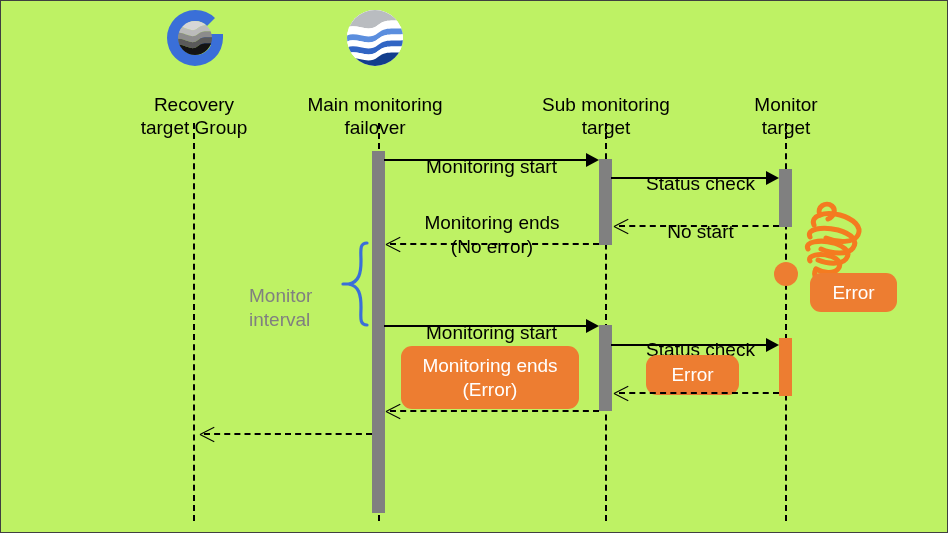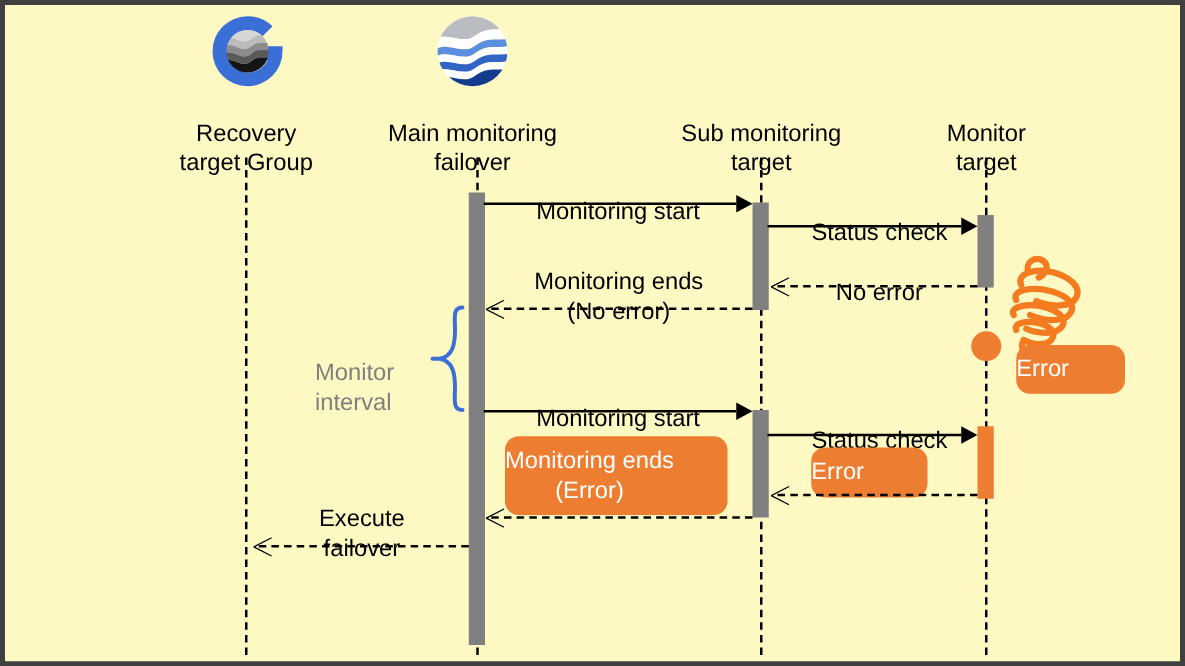--- a/index.html
+++ b/index.html
@@ -8,22 +8,22 @@
     padding: 0;
     background: #ffffff;
   }
   body {
     font-family: "Liberation Sans", sans-serif;
   }
   #canvas {
     position: relative;
     width: 948px;
     height: 533px;
-    background: #fef9c3;
-    border: 4px solid #404040;
+    background: #bef264;
+    border: 1px solid #404040;
     box-sizing: border-box;
     overflow: hidden;
   }
 
   
   .participant {
     position: absolute;
     text-align: center;
     font-size: 19px;
     color: #000000;
@@ -106,21 +106,21 @@
   
   .orange-box {
     position: absolute;
     background: #ED7D31;
     color: #ffffff;
     border-radius: 11px;
     font-size: 19px;
     text-align: center;
     display: flex;
     align-items: center;
-    justify-content: flex-start;
+    justify-content: center;
     line-height: 1.25;
     white-space: pre-line;
   }
 
   
   .interval-label {
     position: absolute;
     font-size: 19px;
     color: #808080;
     text-align: left;
@@ -219,21 +219,21 @@
   <div class="msg-line" style="left:383px; top:158px; width:202px;"></div>
   <div class="arrow-right" style="left:585px; top:152px;"></div>
 
   <div class="msg-label" style="left:612px; top:147px; width:175px;">
     <span>Status check</span>
   </div>
   <div class="msg-line" style="left:610px; top:176px; width:155px;"></div>
   <div class="arrow-right" style="left:765px; top:170px;"></div>
 
   <div class="msg-label" style="left:612px; top:195px; width:175px;">
-    <span>No error</span>
+    <span>No start</span>
   </div>
   <div class="msg-line dashed" style="left:618px; top:224px; width:160px;"></div>
   <div class="arrow-open-left" style="left:613px; top:217px;"></div>
 
   <div class="msg-label" style="left:385px; top:186px; width:212px;">
     <span>Monitoring ends
 (No error)</span>
   </div>
   <div class="msg-line dashed" style="left:389px; top:242px; width:209px;"></div>
   <div class="arrow-open-left" style="left:385px; top:235px;"></div>
@@ -286,20 +286,16 @@
   <div class="msg-line dashed" style="left:618px; top:391px; width:160px;"></div>
   <div class="arrow-open-left" style="left:613px; top:384px;"></div>
 
   <div class="orange-box" style="left:400px; top:345px; width:178px; height:63px;">
     <span>Monitoring ends
 (Error)</span>
   </div>
   <div class="msg-line dashed" style="left:389px; top:409px; width:209px;"></div>
   <div class="arrow-open-left" style="left:385px; top:402px;"></div>
 
-  <div class="msg-label" style="left:198px; top:376px; width:175px;">
-    <span>Execute
-failover</span>
-  </div>
   <div class="msg-line dashed" style="left:203px; top:432px; width:168px;"></div>
   <div class="arrow-open-left" style="left:199px; top:425px;"></div>
 
 </div>
 
 </body></html>

